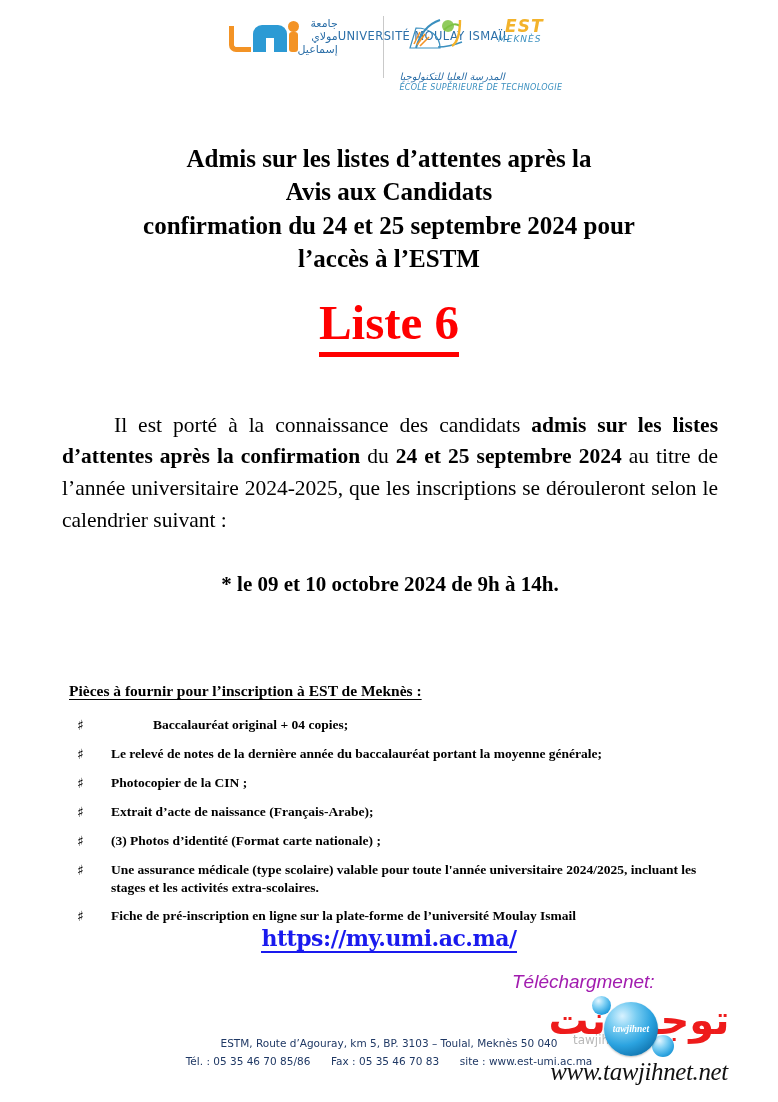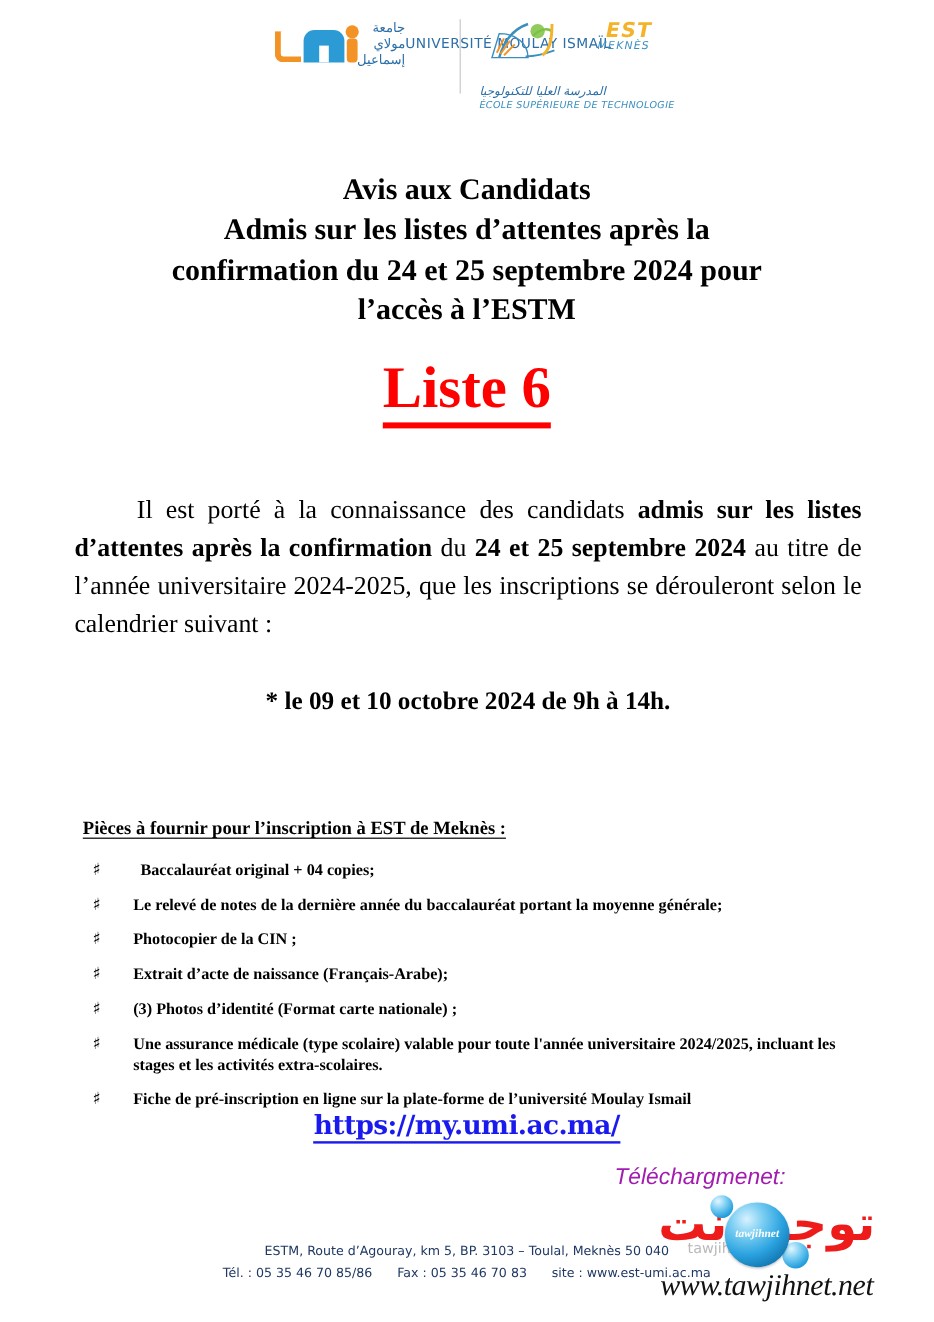--- a/index.html
+++ b/index.html
@@ -228,21 +228,21 @@
     width: 42px;
     flex: 0 0 42px;
     font-family: "DejaVu Sans", sans-serif;
     font-size: 14px;
     font-weight: bold;
     text-align: left;
     padding-left: 8px;
     box-sizing: border-box;
   }
   .piece-text { flex: 1; }
-  .piece-item.indent .piece-text { padding-left: 6px; }
+  .piece-item.indent .piece-text { padding-left: 6px; margin-left: 36px; }
 
   
   .url-line {
     position: absolute;
     top: 925px;
     left: 0;
     width: 778px;
     text-align: center;
   }
   .url-line span {
@@ -390,22 +390,22 @@
         <div class="est-sub">MEKNÈS</div>
       </div>
       <div class="est-ar">المدرسة العليا للتكنولوجيا</div>
       <div class="est-fr">ÉCOLE SUPÉRIEURE DE TECHNOLOGIE</div>
     </div>
 
   </div>
 </div>
 
 <div class="title-block">
+  <span class="title-line">Admis sur les listes d’attentes après la</span>
   <span class="title-line">Avis aux Candidats</span>
-  <span class="title-line">Admis sur les listes d’attentes après la</span>
   <span class="title-line">confirmation du 24 et 25 septembre 2024 pour</span>
   <span class="title-line">l’accès à l’ESTM</span>
 </div>
 
 <div class="liste-heading">
   <span>Liste 6</span>
 </div>
 
 <p class="body-para"><span>Il est porté à la connaissance des candidats </span><b>admis sur les listes d’attentes après la confirmation</b><span> du </span><b>24 et 25 septembre 2024</b><span> au titre de l’année universitaire 2024-2025, que les inscriptions se dérouleront selon le calendrier suivant :</span></p>
 

